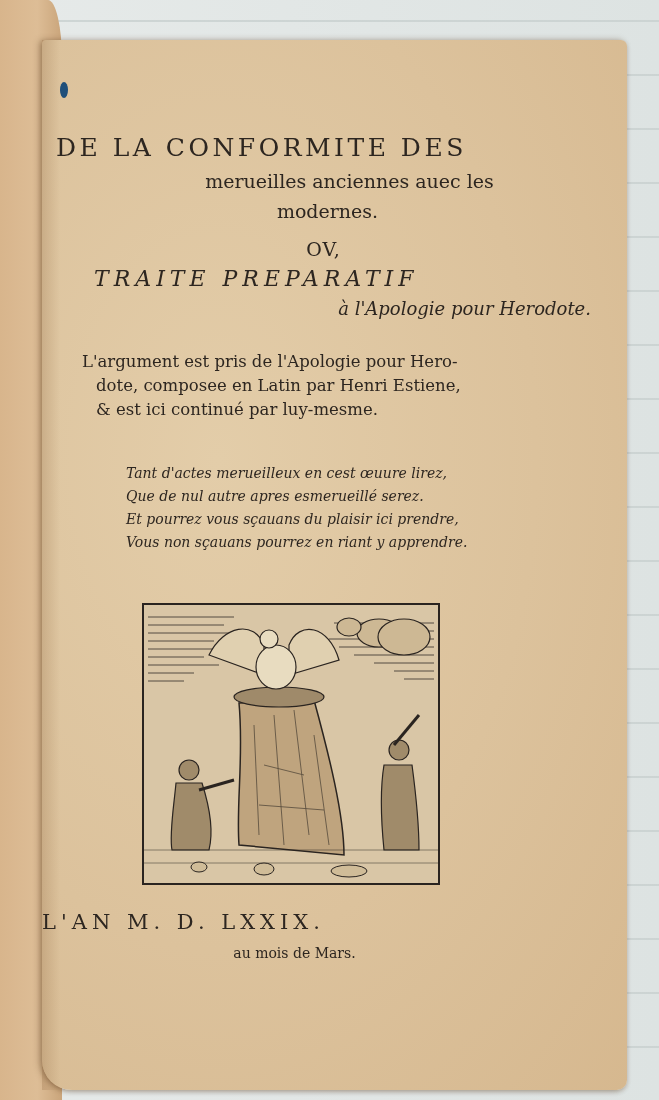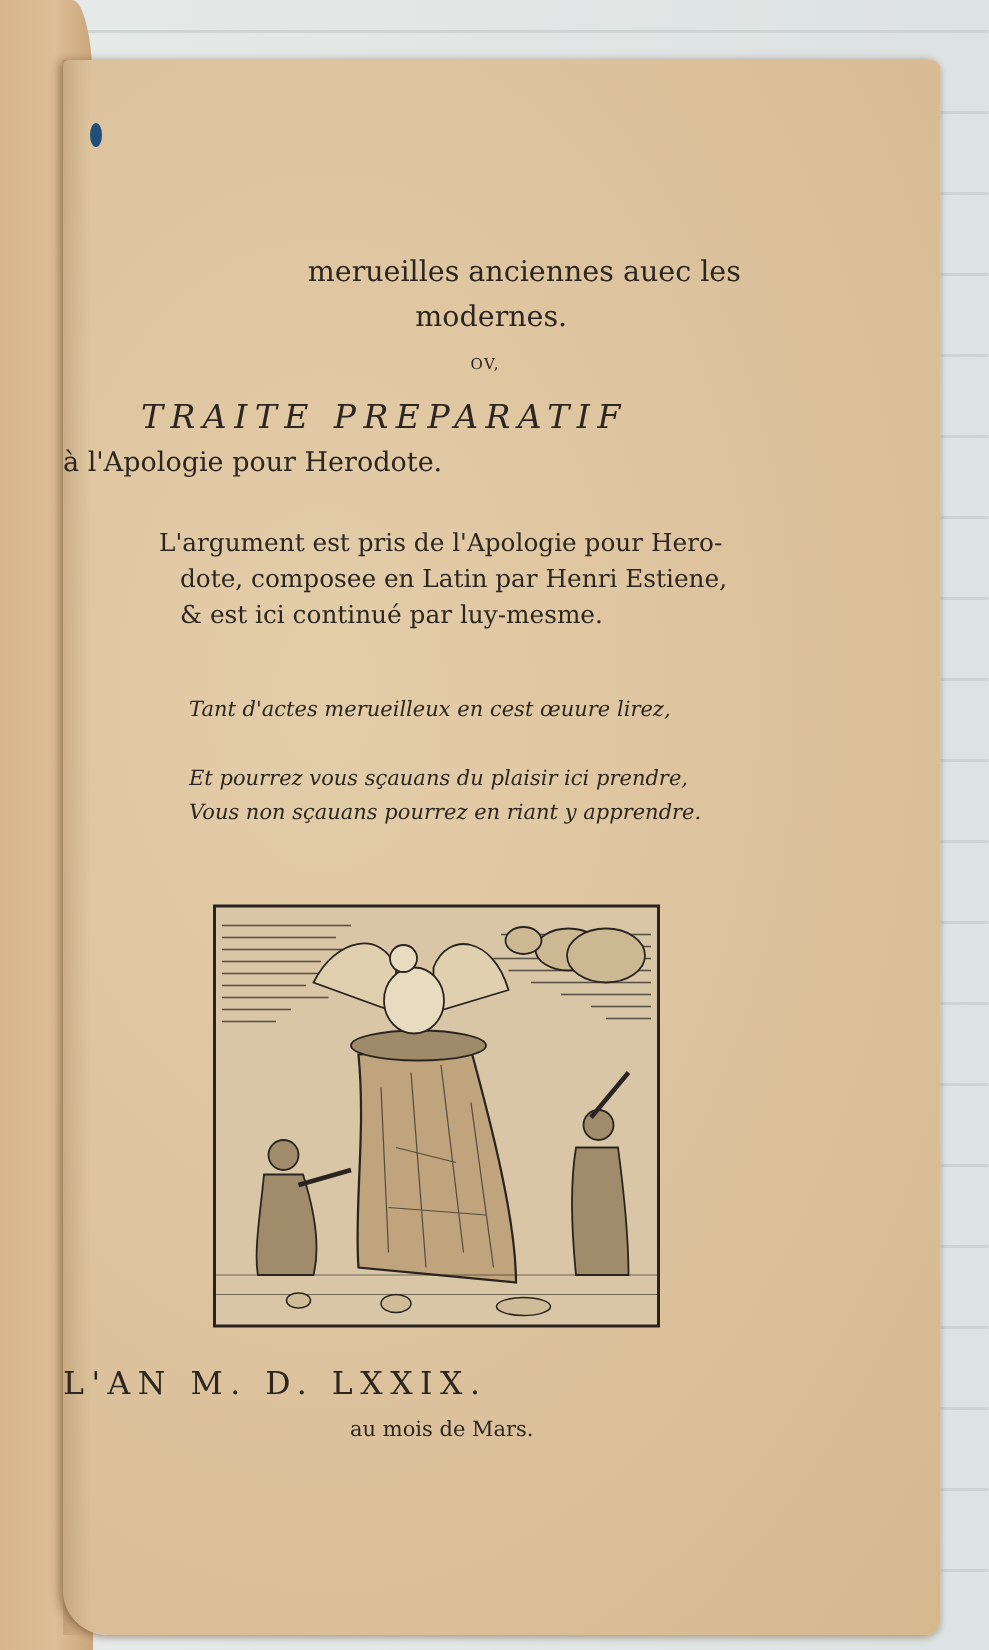--- a/index.html
+++ b/index.html
@@ -32,24 +32,24 @@
     }
     .ink-dot {
       position: absolute; left: 18px; top: 42px; width: 8px; height: 16px;
       background: #1f4f7a; border-radius: 50%;
     }
     .ink { color: #2d2620; position: absolute; white-space: nowrap; }
     .intro { top: 64px; left: 0; width: 100%; text-align: center; font-size: 13px; letter-spacing: 2px; padding-left: 10px; box-sizing: border-box;}
     .title1 { top: 93px; left: 14px; font-size: 25px; letter-spacing: 3.5px; }
     .title2 { top: 130px; left: 0; width: 100%; text-align: center; font-size: 19px; padding-right: 34px; box-sizing: border-box; margin-left: 32px;}
     .title3 { top: 160px; left: 0; width: 100%; text-align: center; font-size: 19px; padding-right: 34px; box-sizing: border-box; padding-left: 20px;}
-    .ou { top: 198px; left: 0; width: 100%; text-align: center; font-size: 10px; letter-spacing: 1px; padding-right: 22px; box-sizing: border-box;}
+    .ou { top: 198px; left: 0; width: 100%; text-align: center; font-size: 19px; letter-spacing: 1px; padding-right: 22px; box-sizing: border-box;}
     .prep { top: 226px; left: 52px; font-size: 22px; font-style: italic; letter-spacing: 5px; }
-    .apol { top: 258px; left: 0; width: 100%; text-align: left; font-size: 18px; padding-right: 36px; box-sizing: border-box;}
-    .arg { left: 40px; font-size: 16.5px; margin-left: 24px; }
+    .apol { top: 258px; left: 0; width: 100%; text-align: right; font-size: 18px; font-style: italic; padding-right: 36px; box-sizing: border-box;}
+    .arg { left: 40px; font-size: 16.5px; }
     .arg1 { top: 312px; }
     .arg2 { top: 336px; left: 54px; }
     .arg3 { top: 360px; left: 54px; }
     .verse { left: 84px; font-size: 14px; font-style: italic; }
     .v1 { top: 425px; } .v2 { top: 448px; } .v3 { top: 471px; } .v4 { top: 494px; }
     .woodcut {
       position: absolute; left: 100px; top: 563px; width: 294px; height: 278px;
       border: 2px solid #2a2420; background: #d9c6a6;
     }
     .date { top: 870px; left: 0; width: 100%; text-align: left; font-size: 21px; letter-spacing: 5px; padding-right: 60px; box-sizing: border-box;}
@@ -57,31 +57,33 @@
   </style>
 </head>
 <body>
 
 <div class="bg-tiles"></div>
 <div class="left-page"></div>
 
 <div class="page">
   <div class="ink-dot"></div>
 
+  <div class="ink title1">DE LA CONFORMITE DES</div>
   <div class="ink title2">merueilles anciennes auec les</div>
   <div class="ink title3">modernes.</div>
   <div class="ink ou">OV,</div>
   <div class="ink prep">TRAITE PREPARATIF</div>
   <div class="ink apol">à l'Apologie pour Herodote.</div>
 
   <div class="ink arg arg1">L'argument est pris de l'Apologie pour Hero-</div>
   <div class="ink arg arg2">dote, composee en Latin par Henri Estiene,</div>
   <div class="ink arg arg3">&amp; est ici continué par luy-mesme.</div>
 
   <div class="ink verse v1">Tant d'actes merueilleux en cest œuure lirez,</div>
+  <div class="ink verse v2">Que de nul autre apres esmerueillé serez.</div>
   <div class="ink verse v3">Et pourrez vous sçauans du plaisir ici prendre,</div>
   <div class="ink verse v4">Vous non sçauans pourrez en riant y apprendre.</div>
 
   <div class="woodcut">
     <svg width="294" height="278" viewBox="0 0 294 278">
       <g stroke="#2a2420" stroke-width="1" fill="none" opacity="0.75">
         <path d="M4 12 H90 M4 20 H80 M4 28 H100 M4 36 H70 M4 44 H88 M4 52 H60 M4 60 H75 M4 68 H50 M4 76 H40"></path>
         <path d="M190 18 H290 M200 26 H290 M185 34 H290 M195 42 H290 M210 50 H290 M230 58 H290 M250 66 H290 M260 74 H290"></path>
       </g>
       <g fill="#cdb894" stroke="#2a2420" stroke-width="1.2">

